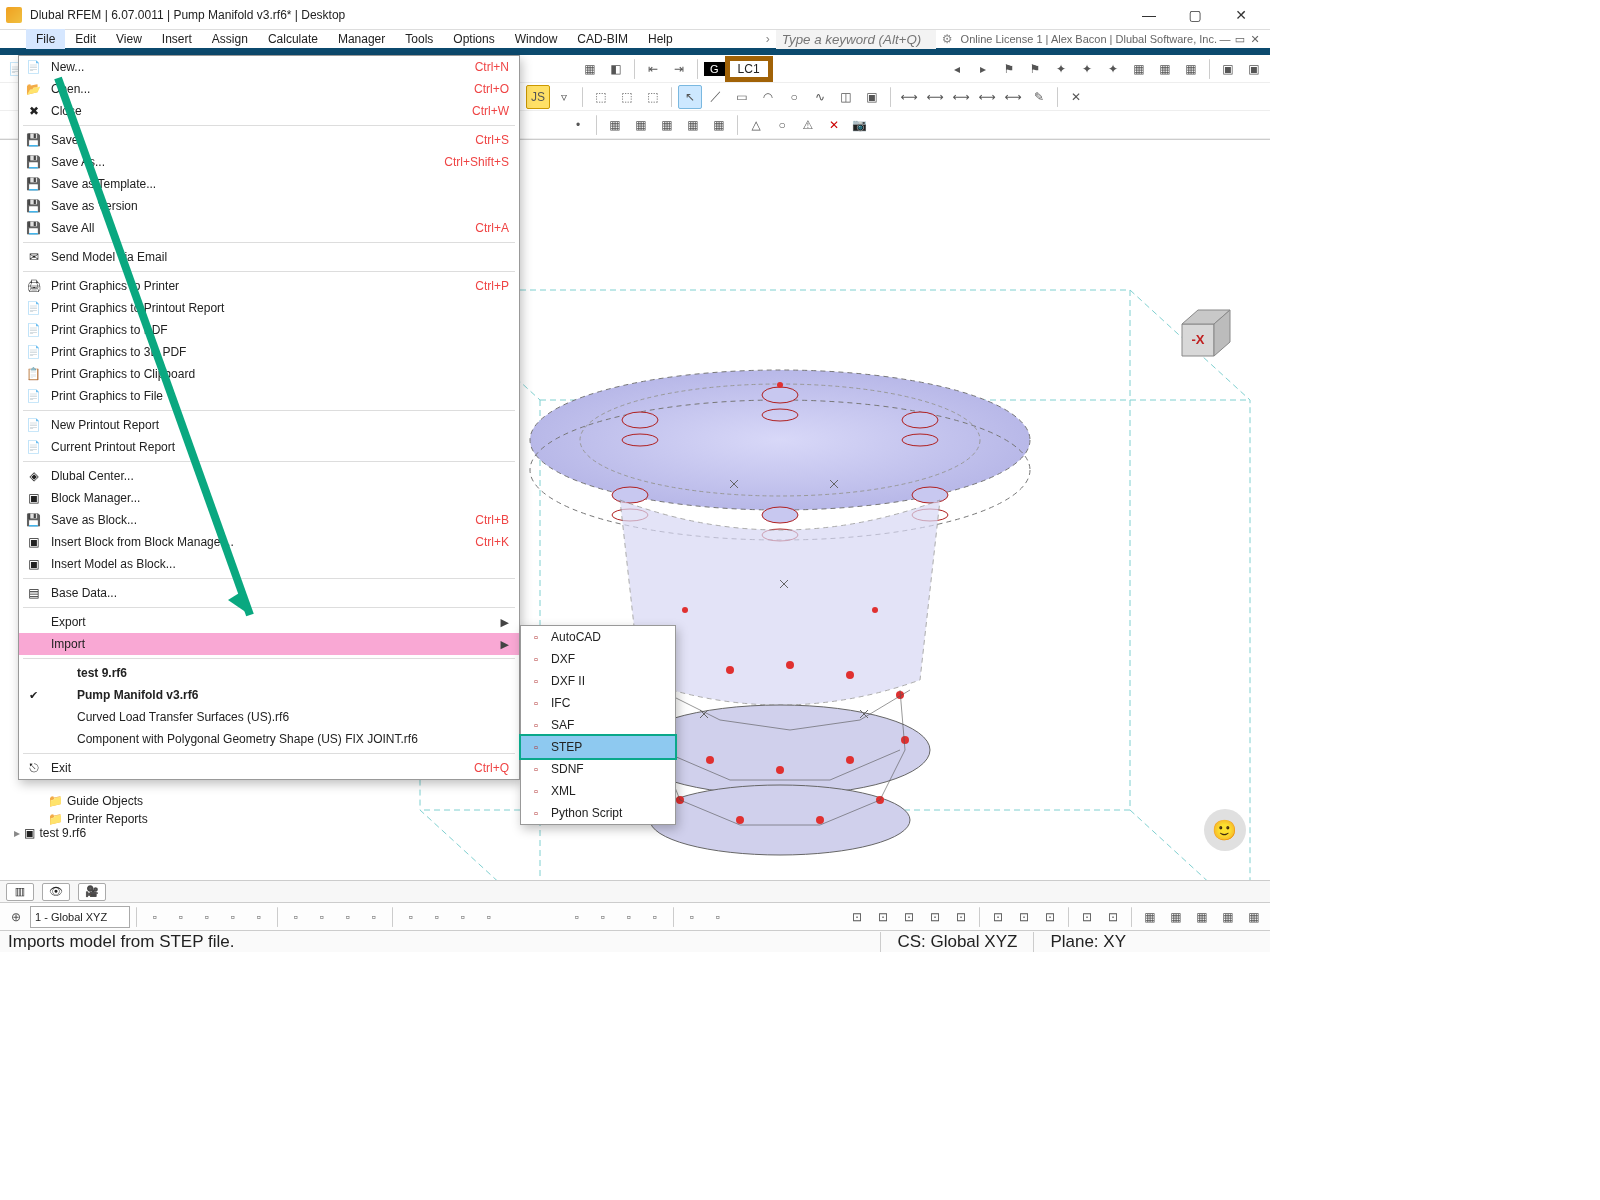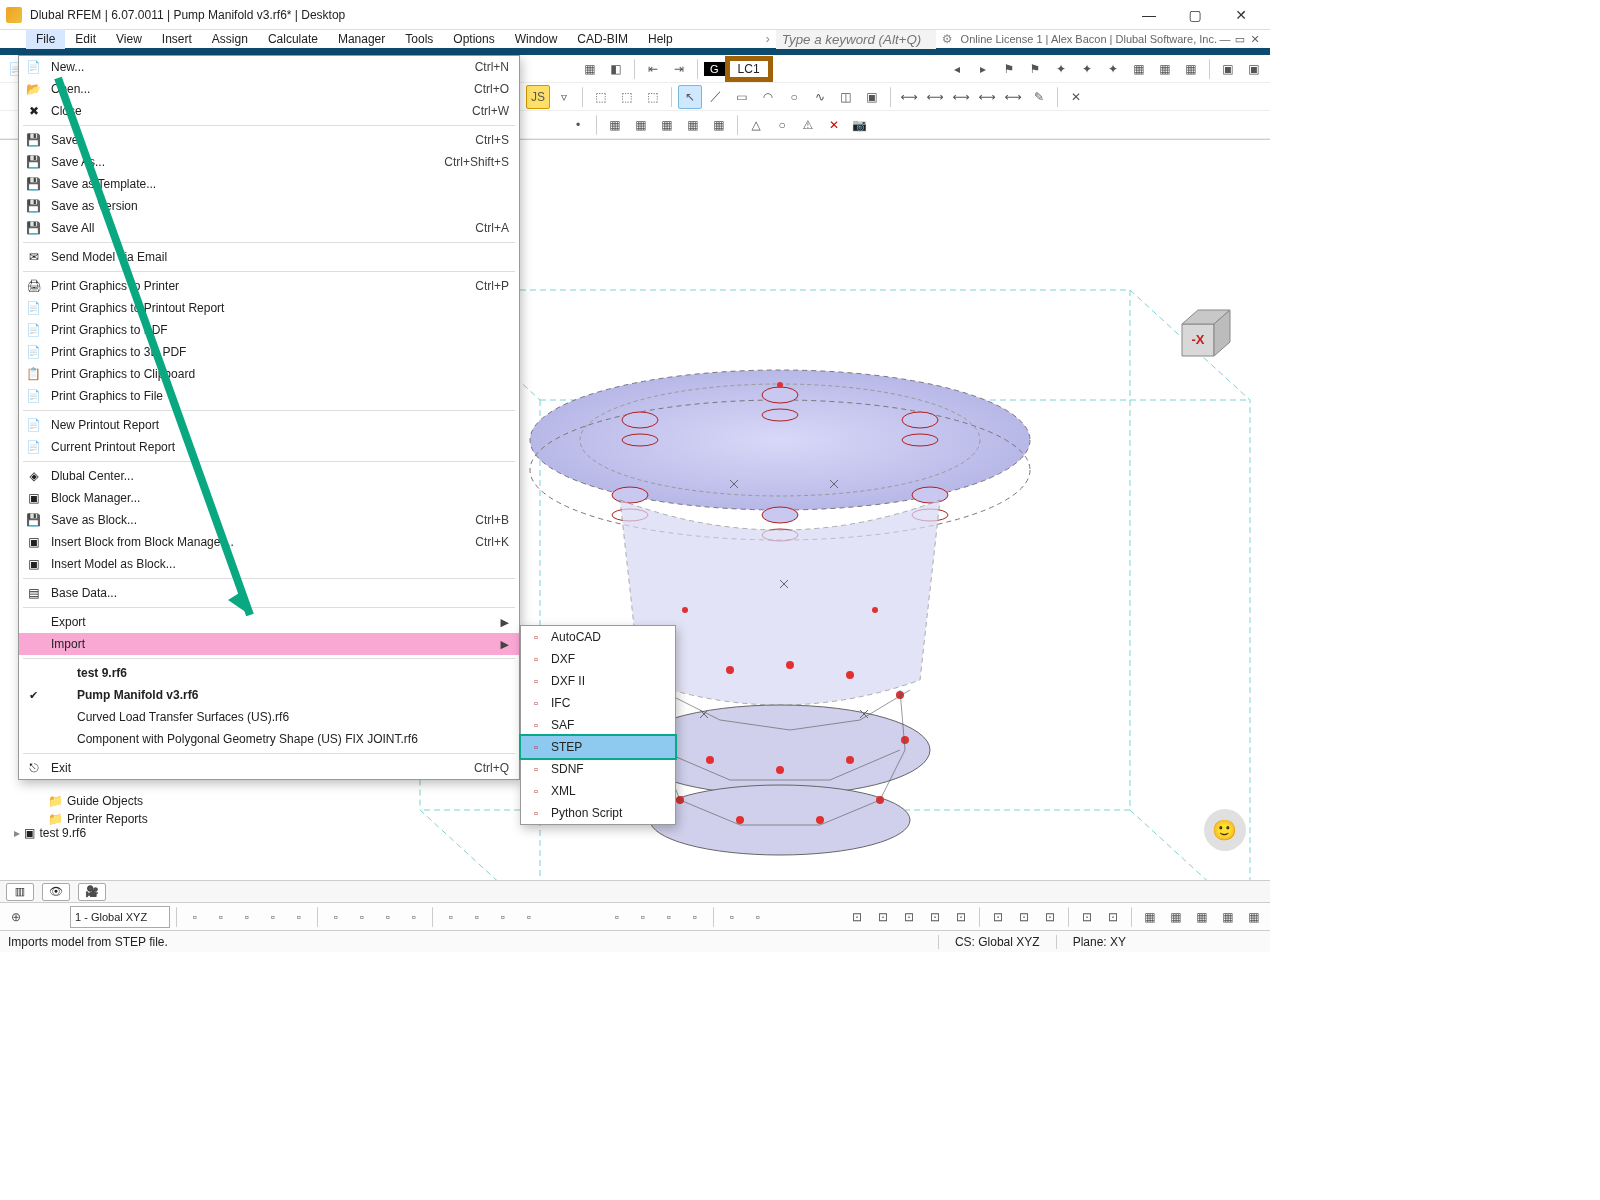--- a/index.html
+++ b/index.html
@@ -16,36 +16,36 @@
   .menubar .mitem.active { background: #d6e7ff; }
   .menubar .kw { margin-left: auto; display: flex; align-items: center; gap: 6px; }
   .menubar .kwinput { border: none; background: #f3f3f3; padding: 2px 6px; color: #888; font-style: italic; width: 160px; }
   .menubar .license { font-size: 11px; margin: 0 8px; color: #666; display:flex; align-items:center; gap:1px; }
   .menubar .smallbtn { width: 14px; height: 14px; display: inline-flex; align-items: center; justify-content: center; font-size: 11px; color: #666; }
 
   .toolbars { border-bottom: 1px solid #ccc; }
   .tbrow { display: flex; align-items: center; height: 28px; border-bottom: 1px solid #eee; padding: 0 4px; gap: 2px; }
   .tbbtn { width: 24px; height: 24px; display: flex; align-items: center; justify-content: center; border: 1px solid transparent; border-radius: 2px; font-size: 12px; color: #555; }
   .tbbtn.sep { width: 1px; height: 20px; background: #ccc; margin: 0 4px; padding: 0; border: none; }
-  .tbdrop { min-width: 100px; height: 22px; border: 1px solid #aaa; display: flex; align-items: center; padding: 0 4px; font-size: 11px; background: #fff; margin-left: 40px; }
+  .tbdrop { min-width: 100px; height: 22px; border: 1px solid #aaa; display: flex; align-items: center; padding: 0 4px; font-size: 11px; background: #fff; }
   .lcbox { display:flex; align-items:center; }
   .lcg { background:#000; color:#fff; padding:1px 6px; font-size:11px; }
   .lctext { padding: 1px 8px; border:5px solid #a16207; }
 
   .workspace { position: relative; display: flex; height: calc(100% - 30px - 25px - 84px - 28px - 22px); }
   .canvas { flex: 1; background: #ffffff; position: relative; overflow: hidden; }
 
   
   .filemenu { position: absolute; left: 18px; top: 55px; width: 502px; background: #fff; border: 1px solid #999; box-shadow: 2px 4px 10px rgba(0,0,0,0.25); z-index: 50; }
   .filemenu .row { display: flex; align-items: center; height: 22px; padding: 0 10px 0 4px; font-size: 12px; position: relative; }
   .filemenu .row.hl { background: #f9a8d4; }
   .filemenu .row.sep { height: 1px; background: #ddd; margin: 3px 4px; padding: 0; }
   .filemenu .icn { width: 22px; height: 16px; display: flex; align-items: center; justify-content: center; margin-right: 6px; font-size: 12px; }
   .filemenu .lbl { flex: 1; white-space: nowrap; }
-  .filemenu .sc { color: #404040; font-size: 12px; margin-left: 20px; }
+  .filemenu .sc { color: #ef4444; font-size: 12px; margin-left: 20px; }
   .filemenu .sub { color: #444; font-size: 11px; margin-left: 6px; }
   .filemenu .check::before { content:"✔"; position:absolute; left:10px; font-size:11px; }
   .filemenu .row.recent .lbl { padding-left: 26px; }
   .filemenu .row.bold .lbl { font-weight: 600; }
 
   .submenu { position: absolute; left: 520px; top: 625px; width: 156px; background: #fff; border: 1px solid #999; box-shadow: 2px 4px 10px rgba(0,0,0,0.25); z-index: 60; }
   .submenu .row { display: flex; align-items: center; height: 22px; padding: 0 10px 0 4px; font-size: 12px; }
   .submenu .row.hl { background: #8ec9f0; outline: 2px solid #0aa88a; outline-offset: 0; }
   .submenu .icn { width: 22px; height: 16px; display: flex; align-items: center; justify-content: center; margin-right: 4px; font-size: 11px; color: #b03030; }
 
@@ -55,21 +55,21 @@
   
   .viewcube { position: absolute; right: 28px; top: 160px; width: 72px; height: 72px; }
 
   
   .avatar { position: absolute; right: 24px; bottom: 52px; width: 42px; height: 42px; border-radius: 50%; background: #e0e0e0; display:flex; align-items:center; justify-content:center; font-size:20px; }
 
   .bottombars { position: absolute; left: 0; right: 0; bottom: 0; }
   .viewbar { height: 22px; border-top: 1px solid #ccc; display: flex; align-items: center; gap: 8px; padding: 0 6px; background: #f7f7f7; }
   .vbtn { width: 28px; height: 18px; border: 1px solid #aaa; border-radius: 2px; display: flex; align-items: center; justify-content: center; font-size: 11px; background: #fff; }
   .toolbar2 { height: 28px; border-top: 1px solid #ccc; display: flex; align-items: center; gap: 2px; padding: 0 4px; background: #fdfdfd; }
-  .statusbar { height: 22px; border-top: 1px solid #ccc; display: flex; align-items: center; padding: 0 8px; font-size: 12px; background: #fafafa; }
+  .statusbar { height: 22px; border-top: 1px solid #ccc; display: flex; align-items: center; padding: 0 8px; font-size: 17px; background: #fafafa; }
   .statusbar .cell { padding: 0 16px; border-left: 1px solid #ccc; }
   .cscell { margin-left: auto; }
 
   
   .model { position: absolute; left: 480px; top: 180px; width: 610px; height: 560px; }
 </style>
 </head>
 <body>
 
 <div class="titlebar">

